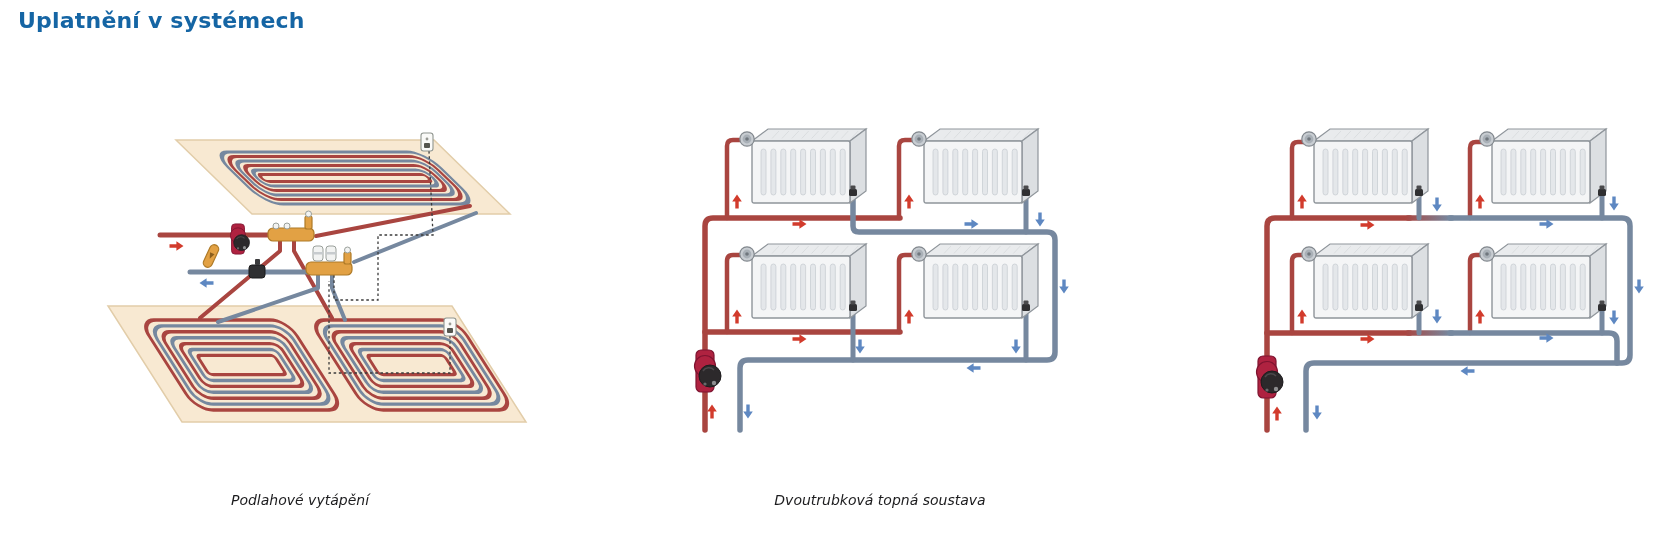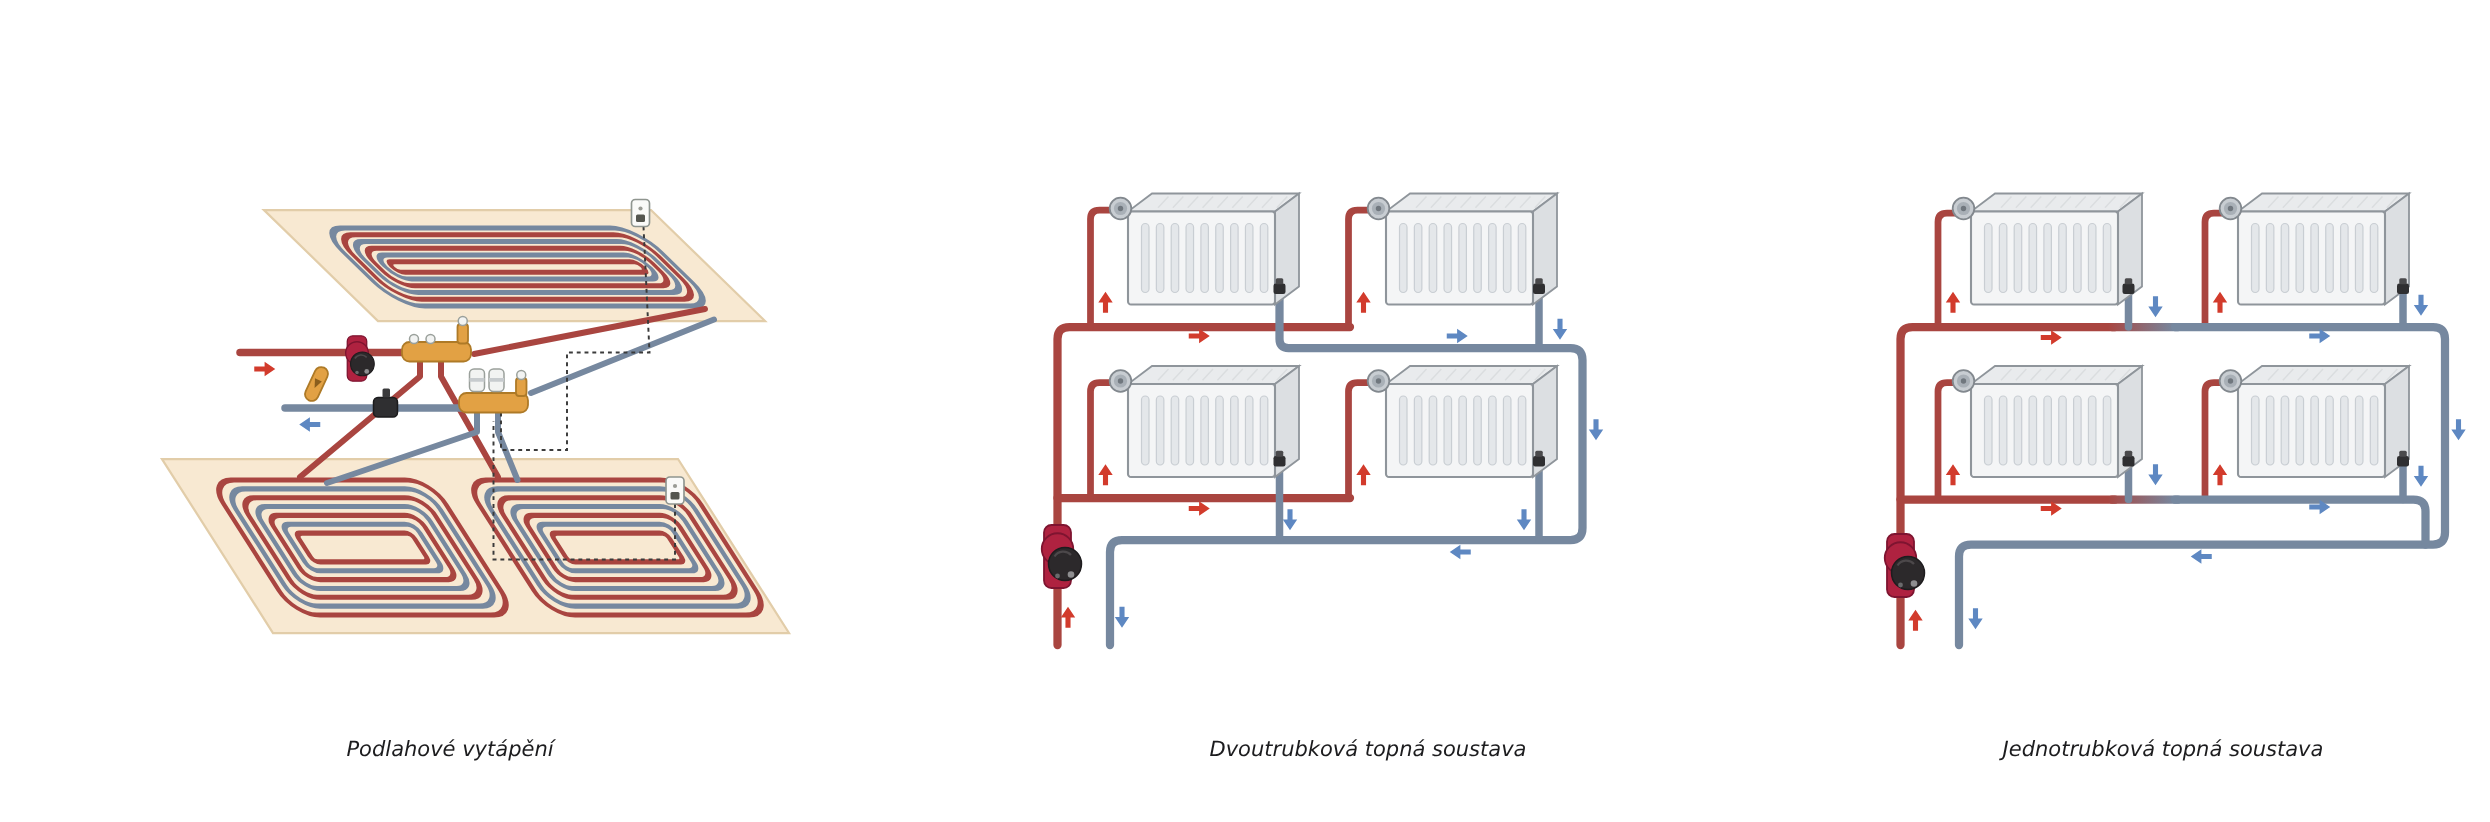--- a/index.html
+++ b/index.html
@@ -32,20 +32,21 @@
   .pumpbody{fill:var(--pump-red,#AF2240);stroke:#7E1430;stroke-width:1.2;}
   .pumphead{fill:var(--pump-dark,#2C292B);stroke:#1E1C1E;stroke-width:1;}
   .vouter{fill:#C8CDD2;stroke:#82888E;stroke-width:1.2;}
   .thermo{fill:#FAFAF8;stroke:#8F958F;stroke-width:1.1;}
   .dash{fill:none;stroke:var(--dash-color,#3B3B3B);stroke-width:1.3;stroke-dasharray:2.6 2.6;}
 </style>
 </head>
 <body>
 
 <div class="page">
+  <h1 class="title">Uplatnění v systémech</h1>
 
   <svg class="canvas" width="1660" height="548" viewBox="0 0 1660 548">
     <defs>
       <path id="arrSym" d="M0,-6.5 L4.8,0.6 L1.7,0.6 L1.7,7.5 L-1.7,7.5 L-1.7,0.6 L-4.8,0.6 Z"></path>
       <g id="radSym">
         <polygon class="rtop" points="0,0 98,0 114,-12 16,-12"></polygon>
         <polygon class="rside" points="98,0 114,-12 114,50 98,62"></polygon>
         <rect class="rface" x="0" y="0" width="98" height="62" rx="2"></rect>
         <g id="radTopRibs">
             <line x1="20" y1="-2.5" x2="27" y2="-10" class="ribtop"></line>
@@ -285,15 +286,14 @@
         <use href="#arrSym" class="ab" transform="translate(1614,318) rotate(180)"></use>
         <use href="#arrSym" class="ab" transform="translate(1547,338) rotate(90)"></use>
         <use href="#arrSym" class="ab" transform="translate(1639,287) rotate(180)"></use>
         <use href="#arrSym" class="ab" transform="translate(1467,371) rotate(270)"></use>
         <use href="#arrSym" class="ab" transform="translate(1317,413) rotate(180)"></use>
       </g>
     </g>
   </svg>
 
   <div class="caption" style="left:300px">Podlahové vytápění</div>
-  <div class="caption" style="left:912px">Dvoutrubková topná soustava</div>
-  <div class="caption" style="left:1442px">Jednotrubková topná soustava</div>
+  <div class="caption" style="left:880px">Dvoutrubková topná soustava</div>
 </div>
 
 </body></html>

